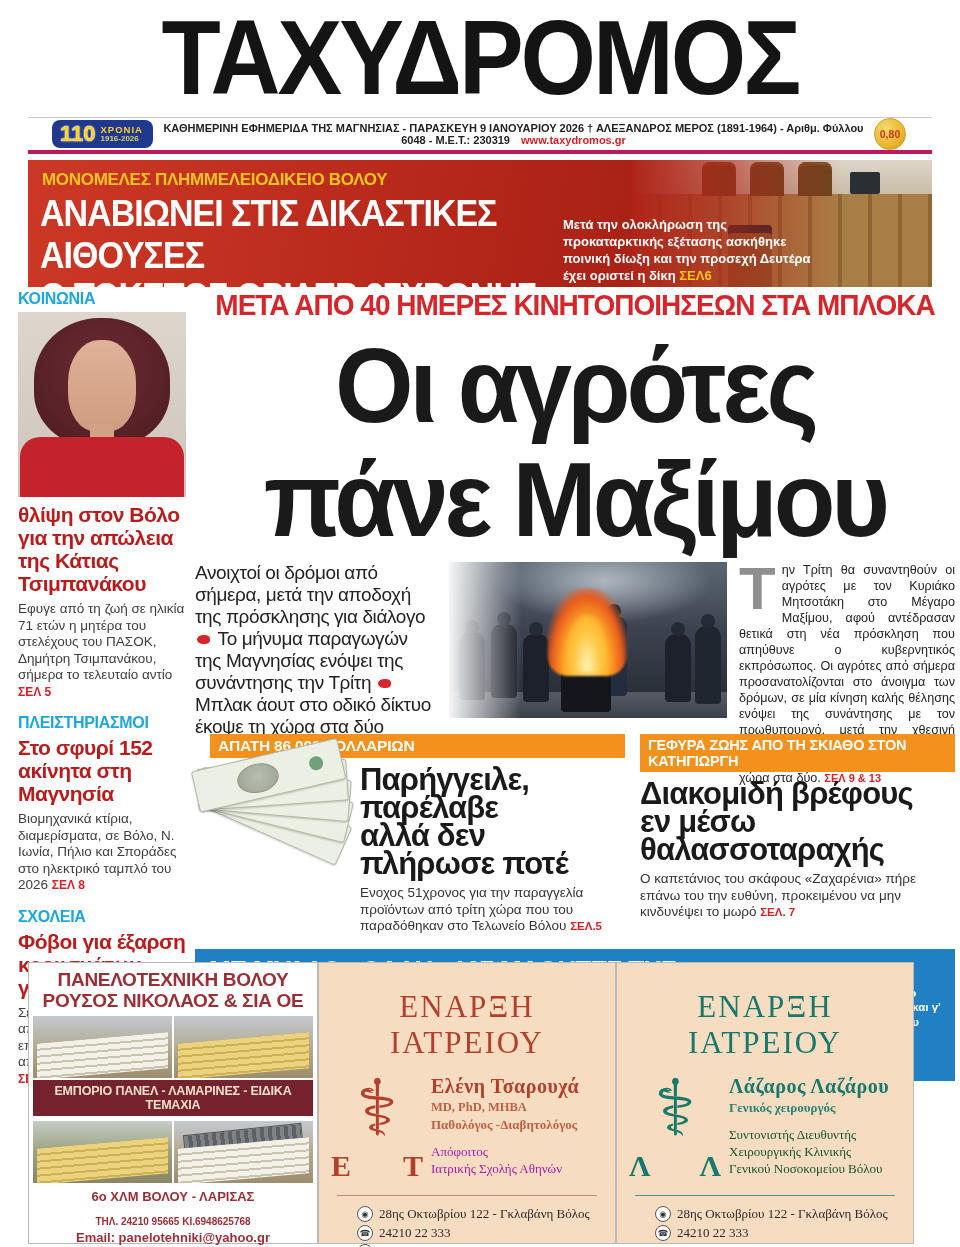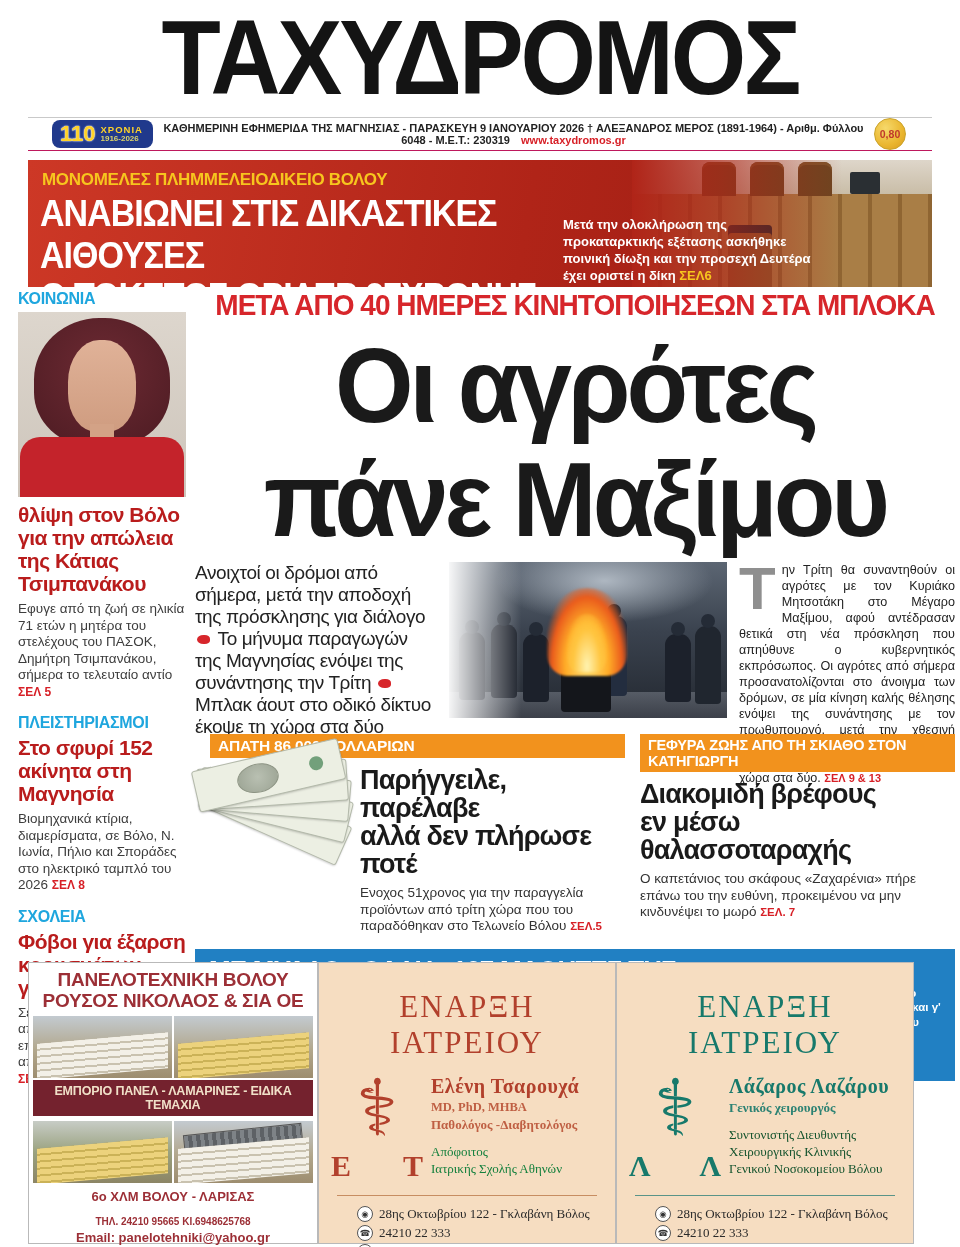--- a/index.html
+++ b/index.html
@@ -3,21 +3,21 @@
 <meta charset="utf-8">
 <style>
   html,body{margin:0;padding:0;background:#ffffff;}
   .page{position:relative;width:960px;height:1247px;background:#fff;font-family:"Liberation Sans",sans-serif;overflow:hidden;}
 
   
   .masthead-title{position:absolute;top:0px;left:0;right:0;text-align:center;
     font-size:97px;font-weight:700;letter-spacing:-3px;color:#141414;
     transform:scaleY(1.08);transform-origin:top center;line-height:108px;}
   .info-strip{position:absolute;top:117px;left:28px;right:28px;height:32px;
-    border-top:1px solid #c9c9c9;border-bottom:1px solid #be185d;
+    border-top:1px solid #c9c9c9;border-bottom:4px solid #be185d;
     display:flex;align-items:center;}
   .badge-110{margin-left:24px;background:#20398c;border-radius:8px;padding:2px 10px 2px 8px;
     display:flex;align-items:center;gap:5px;height:28px;box-sizing:border-box;}
   .badge-num{font-size:22px;font-weight:800;color:#ffd329;
     text-shadow:0 0 2px #fff,0 0 1px #fff;line-height:22px;}
   .badge-col{display:flex;flex-direction:column;line-height:9px;}
   .badge-word{font-size:9.5px;font-weight:700;color:#ffd329;letter-spacing:1px;}
   .badge-range{font-size:8px;font-weight:700;color:#d9d26a;}
   .strip-center{flex:1;text-align:center;font-size:11px;font-weight:700;color:#222;}
   .strip-site{color:#d71f26;margin-left:8px;}
@@ -100,21 +100,21 @@
 
   
   .boxes-row{display:flex;gap:15px;margin-top:12px;}
   .box{position:relative;}
   .box-fraud{width:430px;}
   .box-baby{width:315px;}
   .box-bar{background:#f2921d;color:#fff;font-size:15.5px;font-weight:700;
     padding:3px 8px;letter-spacing:-0.2px;}
   .box-fraud .box-bar{margin-left:15px;}
   .fraud-text{margin-left:165px;}
-  .box-head{font-size:27px;font-weight:700;color:#1a1a1a;letter-spacing:-0.8px;line-height:28px;margin:8px 0 7px 0;}
+  .box-head{font-size:31px;font-weight:700;color:#1a1a1a;letter-spacing:-0.8px;line-height:28px;margin:8px 0 7px 0;}
   .box-body{font-size:13.5px;color:#333;line-height:16.5px;margin:0;}
   .box-ref{color:#d71f26;font-weight:700;font-size:11.5px;}
   .money-img{position:absolute;left:-4px;top:-12px;width:162px;height:132px;z-index:2;}
   .bill{position:absolute;left:8px;top:46px;width:148px;height:40px;background:#ecefe3;
     border:1px solid #b3b9aa;border-radius:3px;transform-origin:8% 90%;
     box-shadow:0 1px 2px rgba(0,0,0,.18);}
   .b1{transform:rotate(24deg);} .b2{transform:rotate(14deg);} .b3{transform:rotate(5deg);}
   .b4{transform:rotate(-4deg);} .b5{transform:rotate(-13deg);}
   .bill-oval{position:absolute;left:42px;top:6px;width:40px;height:27px;border-radius:50%;
     background:radial-gradient(circle at 50% 45%,#b9c0b2,#9aa292);border:1px solid #8d9484;}
@@ -155,21 +155,21 @@
   .add-row{display:flex;margin-top:14px;gap:8px;}
   .cad-wrap{position:relative;width:92px;height:108px;flex:none;}
   .caduceus{position:absolute;top:-6px;left:50%;transform:translateX(-50%);font-size:78px;line-height:1;font-family:"DejaVu Sans",sans-serif;}
   .mono{position:absolute;bottom:0;font-size:30px;font-weight:700;}
   .mono.ml{left:0;} .mono.mr{right:0;}
   .add-info{flex:1;}
   .add-name{font-size:20px;font-weight:700;letter-spacing:0.5px;}
   .add-creds{font-size:12.5px;font-weight:700;color:#bf5f43;margin-top:2px;}
   .add-spec{font-size:13px;font-weight:700;color:#bf5f43;margin-top:2px;}
   .ad-teal .add-spec{color:#2c8273;}
-  .add-det{font-size:13px;color:#15803d;margin-top:10px;line-height:17px;}
+  .add-det{font-size:13px;color:#a21caf;margin-top:10px;line-height:17px;}
   .ad-teal .add-det{color:#14532d;}
   .add-hr{border:none;border-top:1px solid #c78d62;margin:12px 6px 10px 6px;}
   .ad-teal .add-hr{border-top-color:#5a9488;}
   .contact{font-size:13px;color:#2a2a2a;margin:3px 0 0 26px;display:flex;align-items:center;gap:6px;}
   .c-icon{width:14px;height:14px;border:1px solid #555;border-radius:50%;flex:none;
     display:inline-flex;align-items:center;justify-content:center;font-size:8.5px;color:#333;
     font-family:"DejaVu Sans",sans-serif;background:#fff;}
 </style>
 </head>
 <body>

